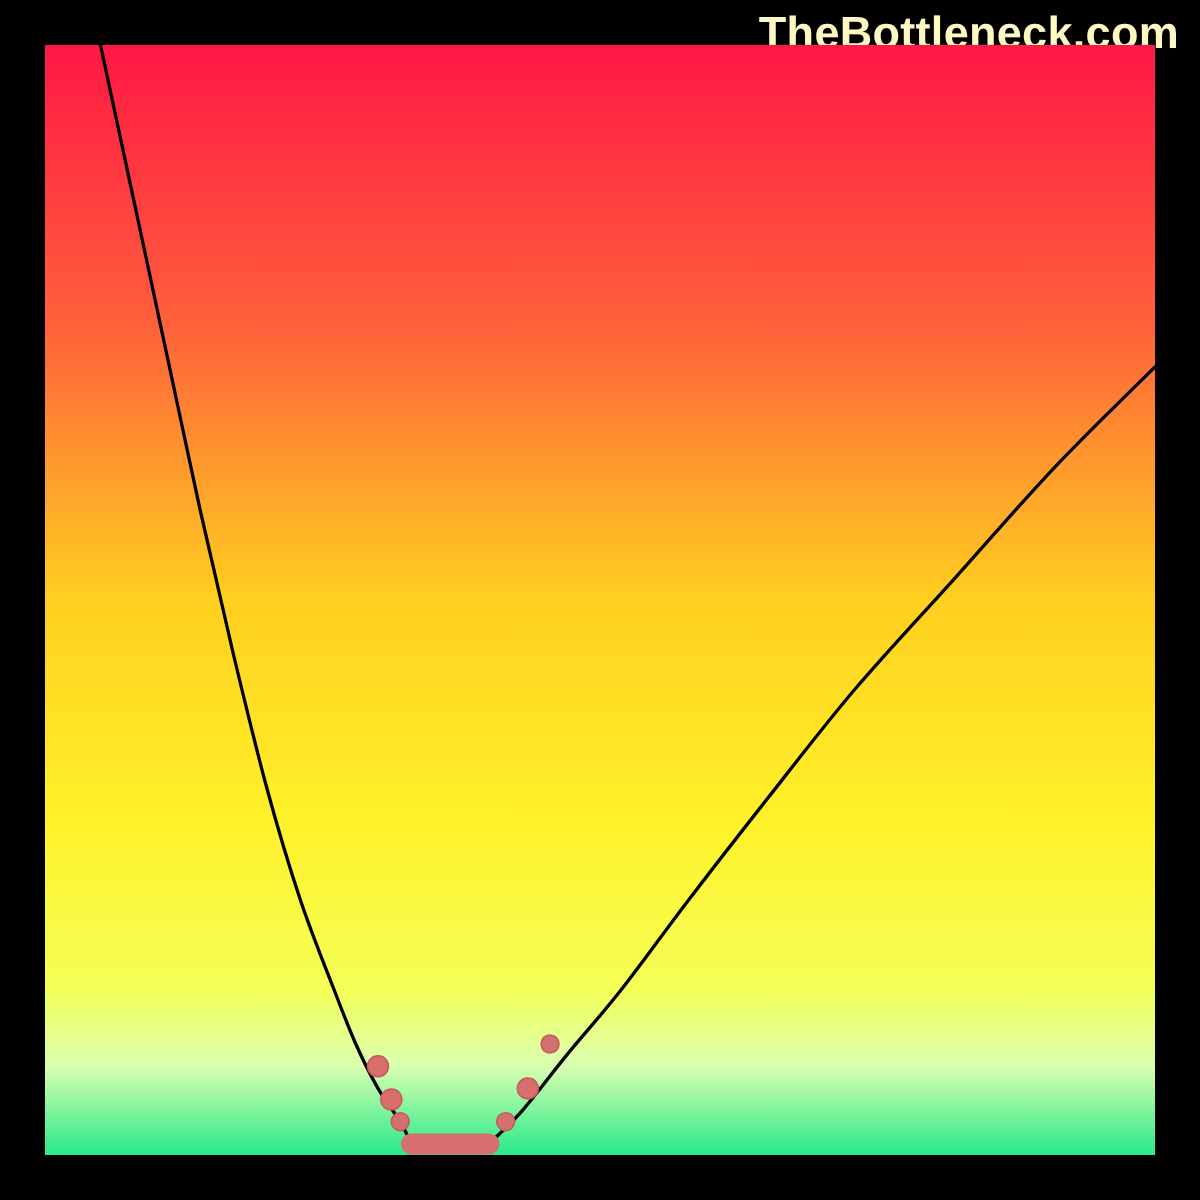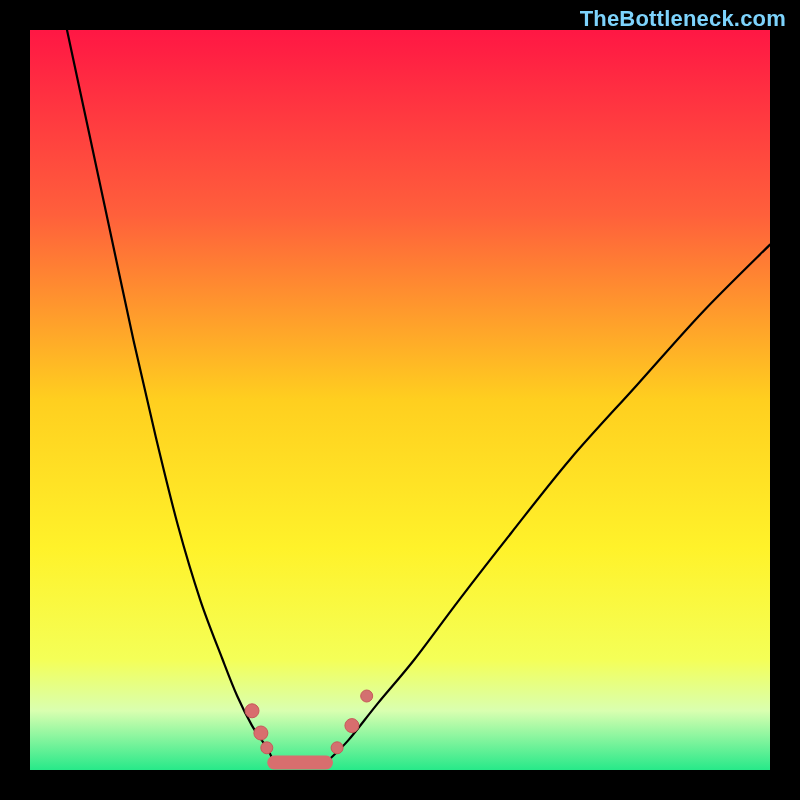--- a/index.html
+++ b/index.html
@@ -16,23 +16,23 @@
     top: 0;
     width: 800px;
     height: 800px;
     background: #000;
   }
   .watermark {
     position: absolute;
     top: 6px;
     right: 14px;
     font-family: Arial, Helvetica, sans-serif;
-    font-size: 22px;
+    font-size: 30px;
     font-weight: 600;
-    color: #7dd3fc;
+    color: #fef9c3;
     letter-spacing: 0.2px;
   }
   svg.plot {
     position: absolute;
     left: 30px;
     top: 30px;
     width: 740px;
     height: 740px;
     display: block;
   }

